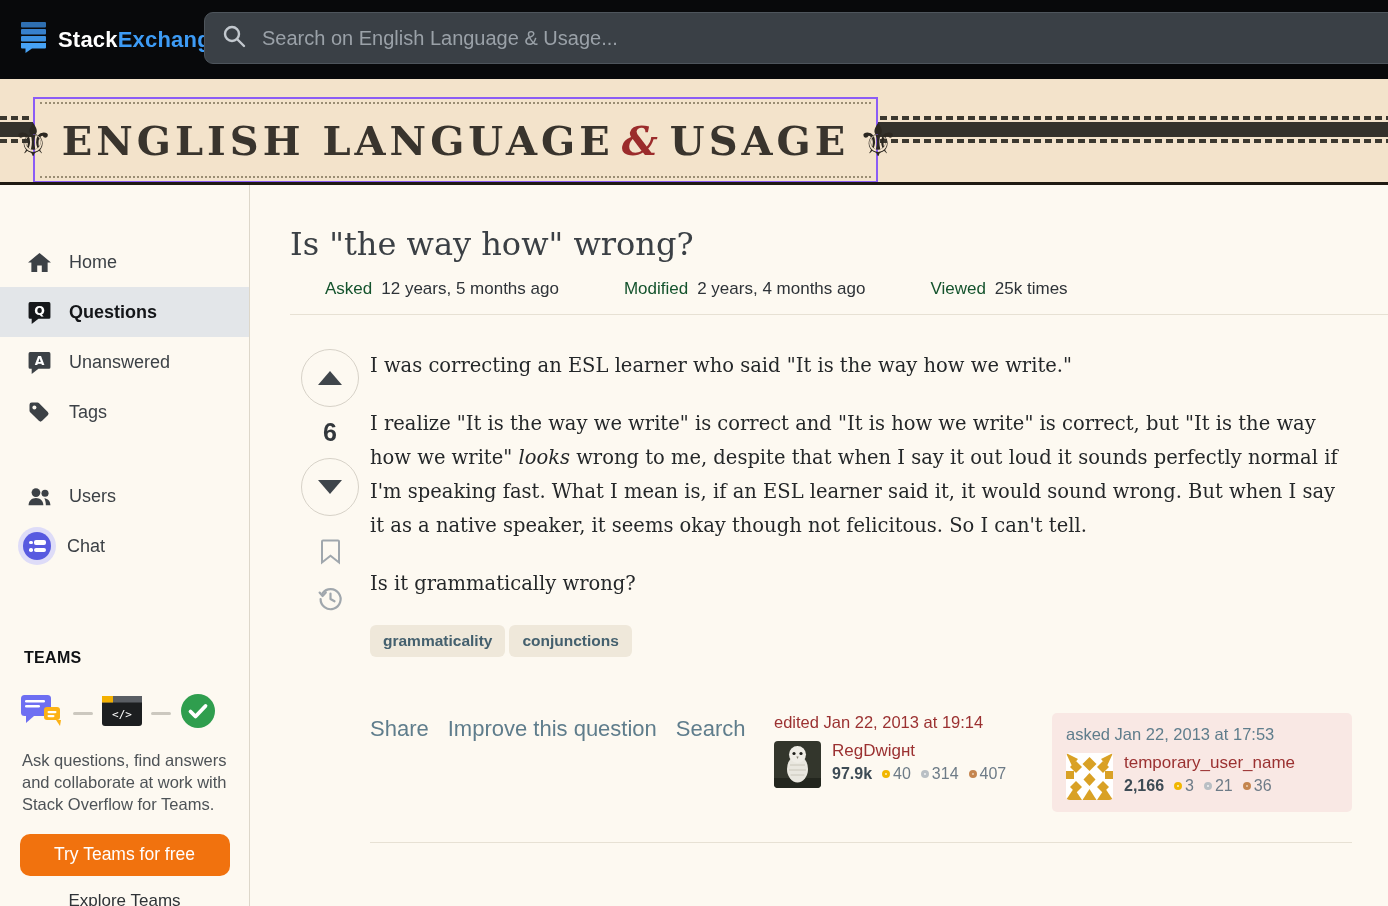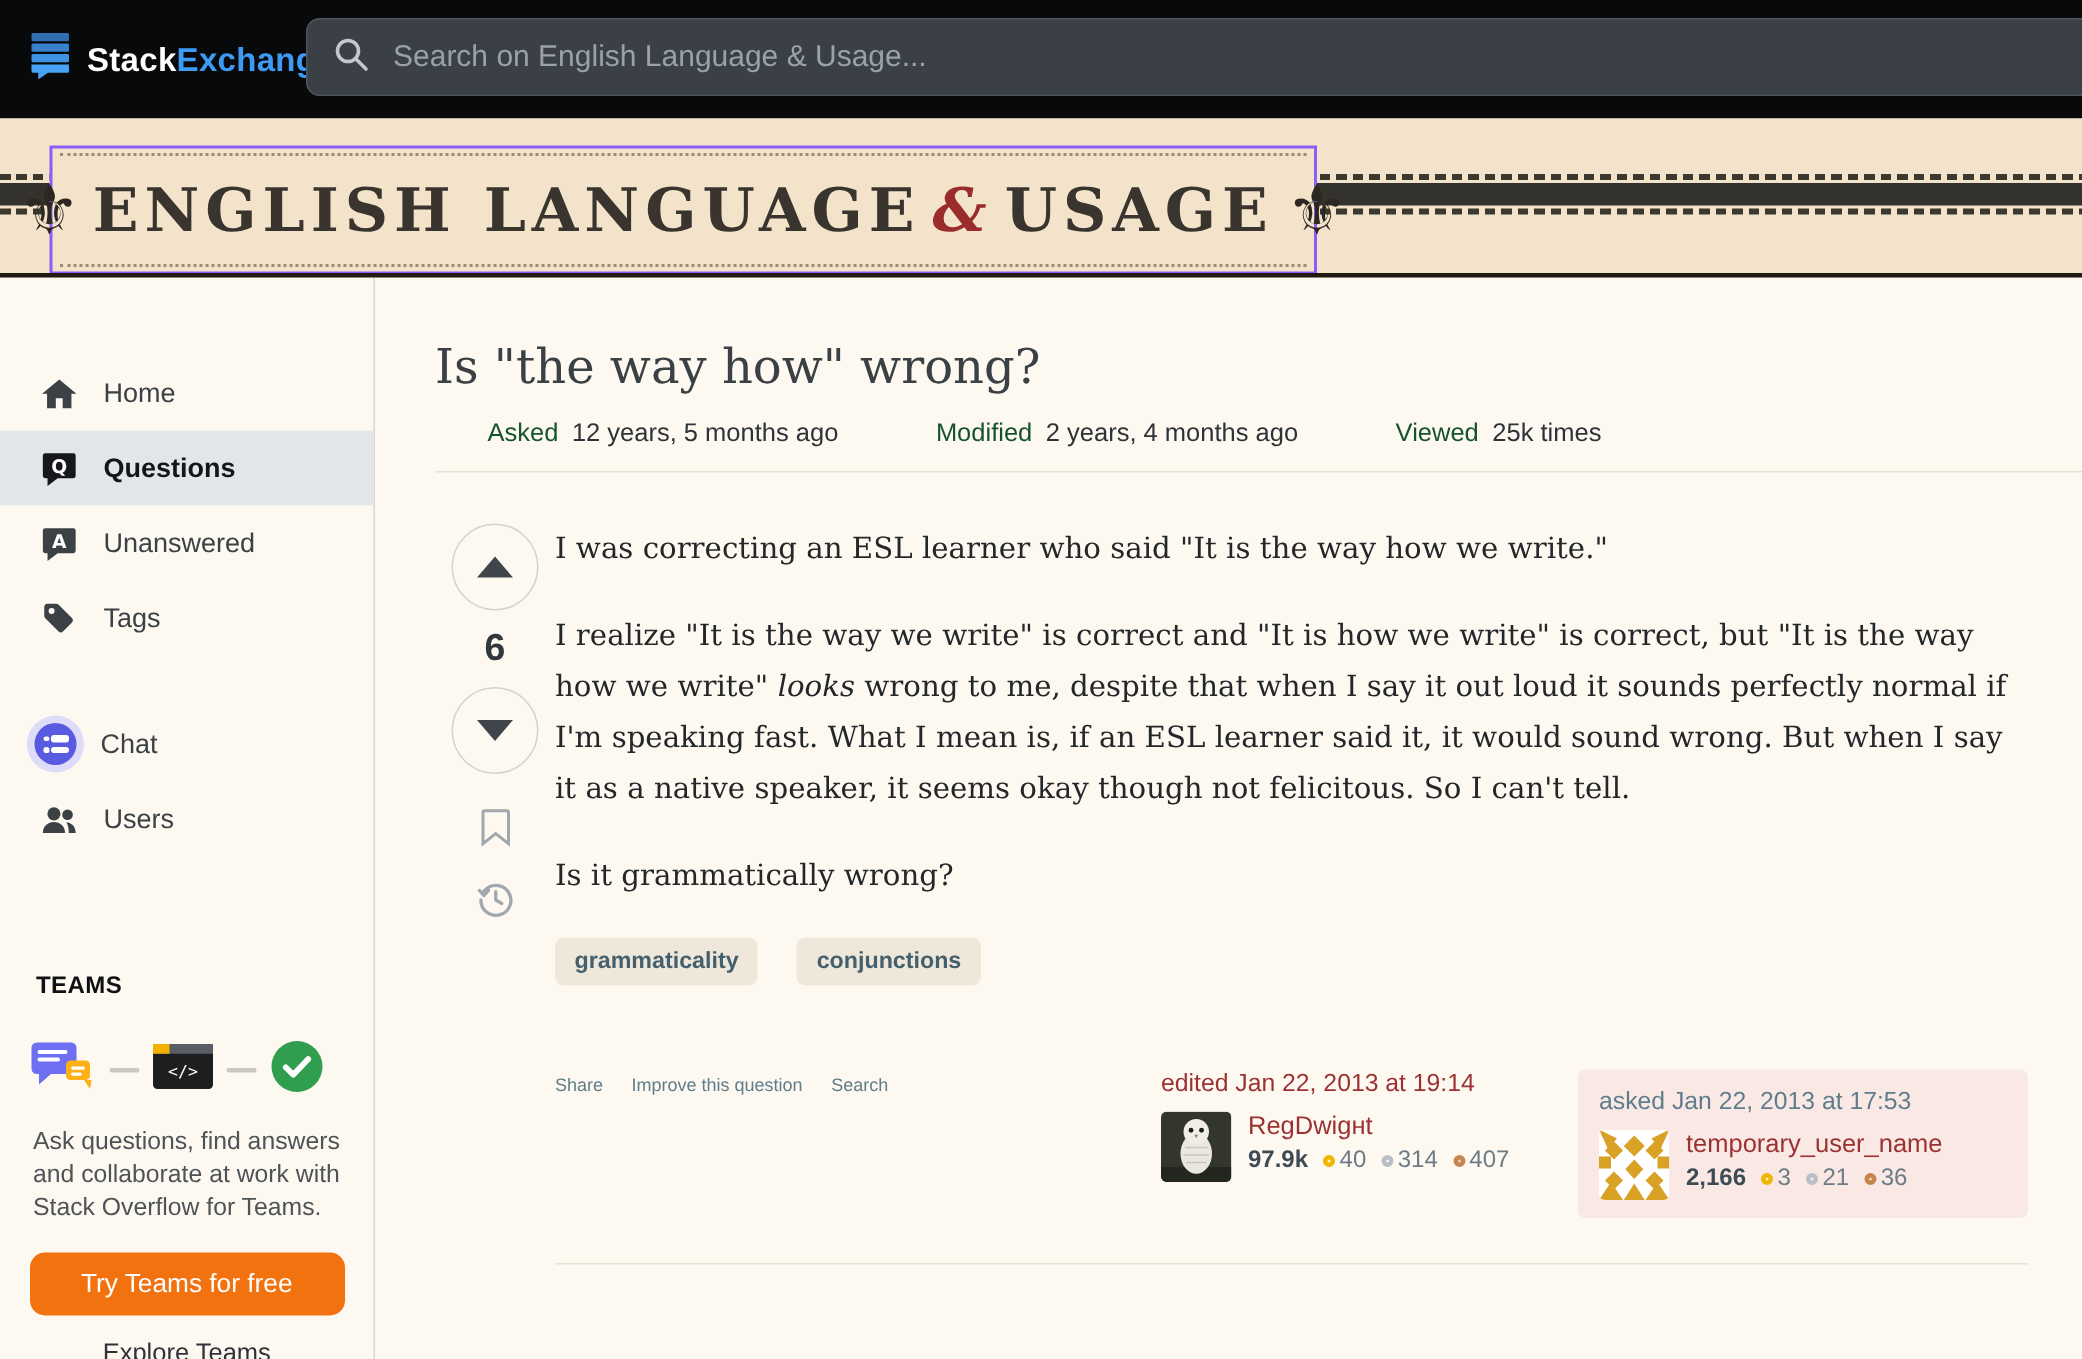--- a/index.html
+++ b/index.html
@@ -96,25 +96,25 @@
   .vote-btn { width:58px; height:58px; border-radius:50%; border:1px solid #d7d2c8; background:transparent; display:flex; align-items:center; justify-content:center; cursor:pointer; padding:0; }
   .tri-up   { width:0; height:0; border-left:12px solid transparent; border-right:12px solid transparent; border-bottom:14px solid #3f454b; }
   .tri-down { width:0; height:0; border-left:12px solid transparent; border-right:12px solid transparent; border-top:14px solid #3f454b; }
   .vote-count { font-size:25px; font-weight:700; color:#32373c; margin:11px 0; }
   .bm { margin-top:22px; cursor:pointer; } .hist { margin-top:16px; cursor:pointer; }
 
   .postcol { flex:1; max-width:982px; }
   .postbody { font-family:"DejaVu Serif","Liberation Serif",serif; font-size:19.5px; line-height:1.74; color:#242729; }
   .postbody p { margin:0 0 24px; }
 
-  .tags-row { display:flex; gap:26px; }
+  .tags-row { display:flex; gap:4px; }
   .tag { background:#efe8da; color:#44606e; font-size:15.5px; font-weight:700; padding:7px 13px; border-radius:6px; cursor:pointer; font-family:"Liberation Sans",sans-serif; }
 
   .actions-row { display:flex; margin-top:56px; align-items:flex-start; font-family:"Liberation Sans",sans-serif; }
-  .action-links { display:flex; gap:19px; font-size:12px; color:#5f7d8c; padding-top:3px; }
+  .action-links { display:flex; gap:19px; font-size:22px; color:#5f7d8c; padding-top:3px; }
   .action-links span { cursor:pointer; }
   .sig-cards { margin-left:auto; display:flex; gap:0; align-items:flex-start; }
   .sig { width:278px; }
   .sig-head { font-size:16.5px; margin-bottom:9px; cursor:pointer; }
   .sig.edited .sig-head { color:#9b3131; }
   .sig.asked { background:#f9e8e4; border-radius:5px; padding:12px 14px; width:300px; }
   .sig.asked .sig-head { color:#5f7d8c; cursor:default; }
   .sig-row { display:flex; gap:11px; }
   .avatar { width:47px; height:47px; border-radius:4px; overflow:hidden; flex-shrink:0; cursor:pointer; }
   .sig-user { font-size:17px; color:#9b3131; margin-bottom:4px; cursor:pointer; }
@@ -207,41 +207,41 @@
           <path d="M10.5 2.5H4.8A2.3 2.3 0 0 0 2.5 4.8v5.7c0 .6.24 1.2.67 1.63l8.7 8.7a2.3 2.3 0 0 0 3.26 0l5.67-5.67a2.3 2.3 0 0 0 0-3.26l-8.7-8.7a2.3 2.3 0 0 0-1.6-.67z" fill="#3c4146"></path>
           <circle cx="7.4" cy="7.4" r="2" fill="#fdf9f1"></circle>
         </svg>
       </span>
       <span>Tags</span>
     </div>
 
     <div class="nav-gap"></div>
 
     <div class="nav-item">
+      <span class="nav-ic">
+        <svg viewBox="0 0 24 24" width="25" height="25" fill="#3c4146">
+          <circle cx="8.6" cy="8.2" r="4.2"></circle>
+          <path d="M1.5 20.5c0-4.4 3.2-7 7.1-7s7.1 2.6 7.1 7z"></path>
+          <circle cx="17.3" cy="8.8" r="3.4"></circle>
+          <path d="M16.6 13.6c3.3.3 5.9 2.7 5.9 6.9h-4.4c0-2.9-.5-5.2-1.5-6.9z"></path>
+        </svg>
+      </span>
+      <span>Users</span>
+    </div>
+
+    <div class="nav-item">
       <span class="chat-badge">
         <span class="chat-inner">
           <span class="c-dot d1"></span>
             <span class="c-dot d2"></span>
           <span class="c-bar b1"></span>
             <span class="c-bar b2"></span>
         </span>
       </span>
       <span style="margin-left:-4px;">Chat</span>
-    </div>
-
-    <div class="nav-item">
-      <span class="nav-ic">
-        <svg viewBox="0 0 24 24" width="25" height="25" fill="#3c4146">
-          <circle cx="8.6" cy="8.2" r="4.2"></circle>
-          <path d="M1.5 20.5c0-4.4 3.2-7 7.1-7s7.1 2.6 7.1 7z"></path>
-          <circle cx="17.3" cy="8.8" r="3.4"></circle>
-          <path d="M16.6 13.6c3.3.3 5.9 2.7 5.9 6.9h-4.4c0-2.9-.5-5.2-1.5-6.9z"></path>
-        </svg>
-      </span>
-      <span>Users</span>
     </div>
 
     <div class="teams-heading">TEAMS</div>
 
     <div class="teams-illus">
       <span>
         <svg width="44" height="34" viewBox="0 0 44 34">
           <rect x="1" y="1" width="30" height="21" rx="3.5" fill="#6e6ff2"></rect>
           <rect x="5" y="6" width="20" height="2.6" rx="1.3" fill="#fff"></rect>
           <rect x="5" y="11" width="15" height="2.6" rx="1.3" fill="#fff"></rect>

